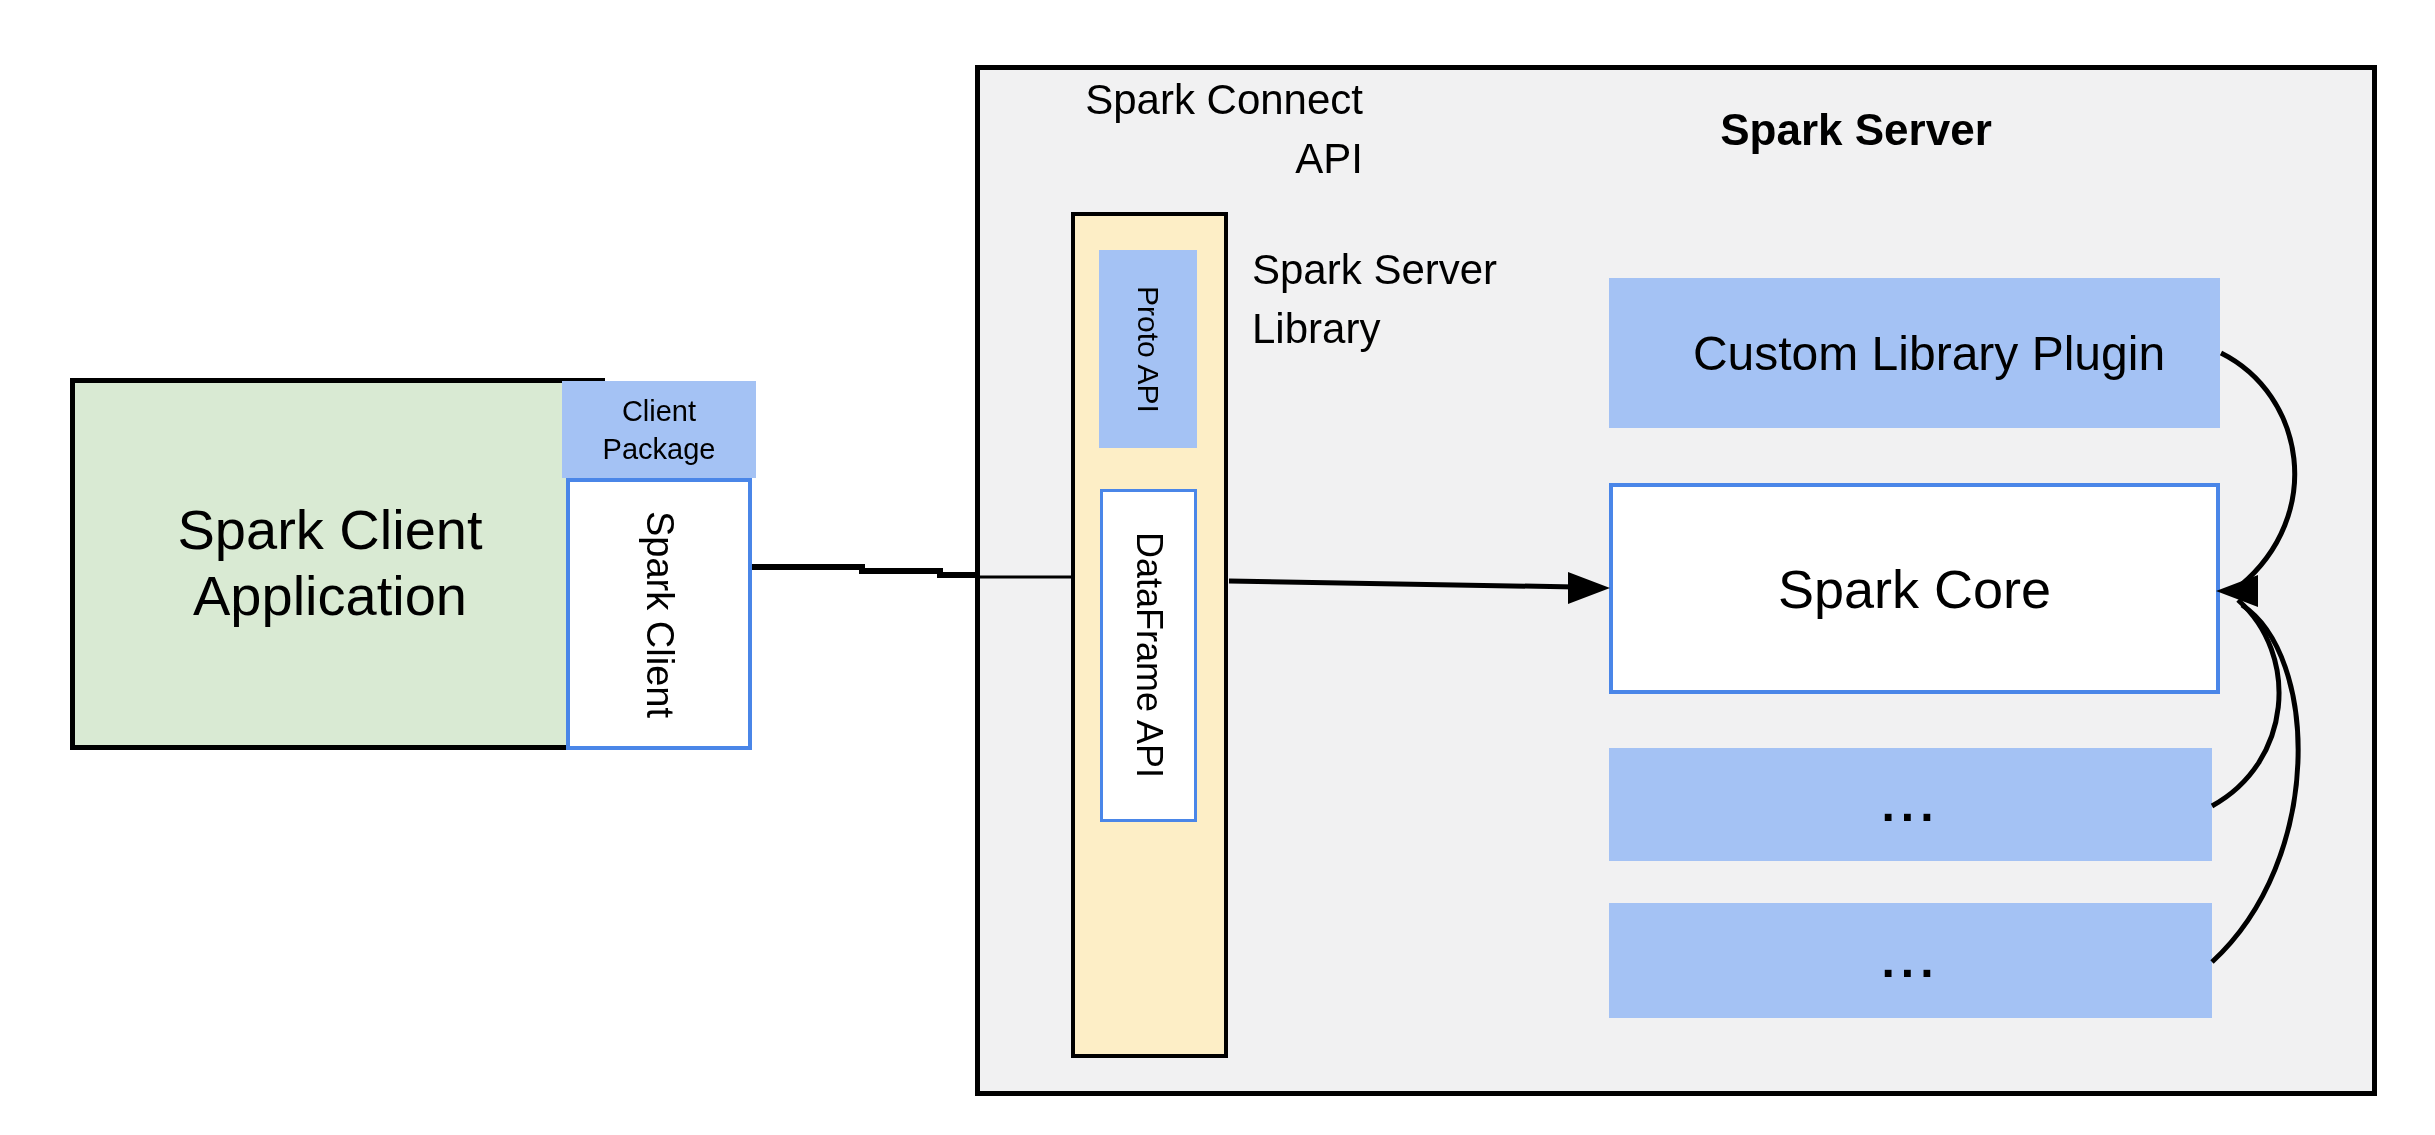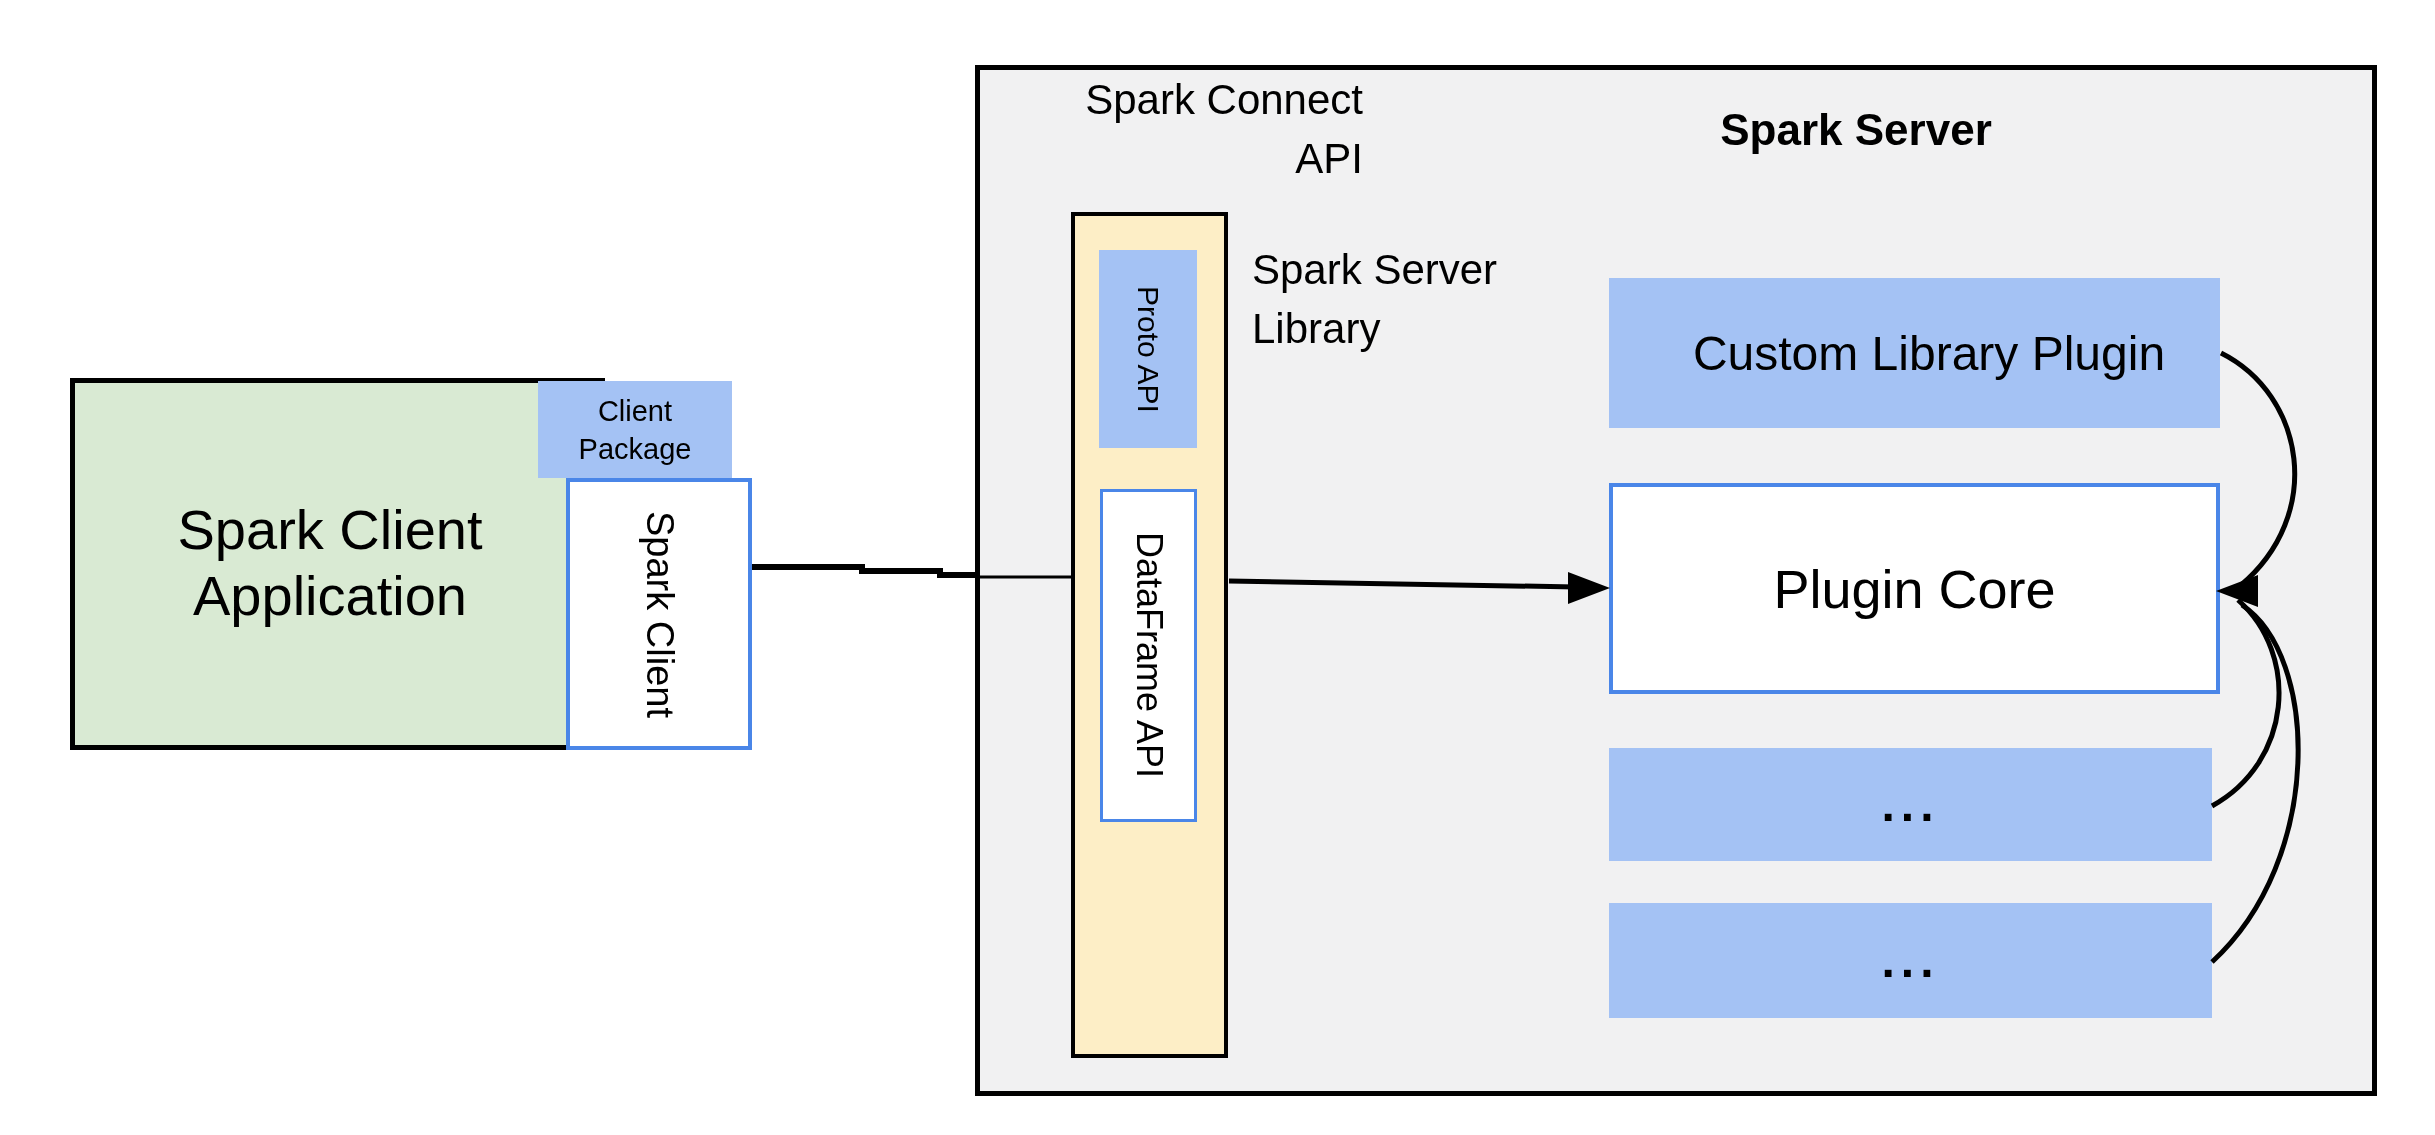--- a/index.html
+++ b/index.html
@@ -54,35 +54,35 @@
   </div>
 
   <div class="abs lbl-library pre" style="left:1252px;top:240px;width:360px;">Spark Server
 Library</div>
 
   <div class="abs green-box" style="left:70px;top:378px;width:535px;height:372px;"></div>
 
   <div class="abs lbl-app pre" style="left:80px;top:497px;width:500px;">Spark Client
 Application</div>
 
-  <div class="abs blue-box flexc" style="left:538px;top:381px;width:194px;height:97px;">
+  <div class="abs blue-box flexc" style="left:562px;top:381px;width:194px;height:97px;">
     <span class="lbl-package pre">Client
 Package</span>
   </div>
 
   <div class="abs white-blue flexc" style="left:566px;top:478px;width:186px;height:272px;">
     <span class="vert lbl-sparkclient">Spark Client</span>
   </div>
 
   <div class="abs blue-box flexc" style="left:1609px;top:278px;width:611px;height:150px;">
     <span class="lbl-plugin">Custom Library Plugin</span>
   </div>
 
   <div class="abs white-blue flexc" style="left:1609px;top:483px;width:611px;height:211px;">
-    <span class="lbl-core">Plugin Core</span>
+    <span class="lbl-core">Spark Core</span>
   </div>
 
   <div class="abs blue-box flexc" style="left:1609px;top:748px;width:603px;height:113px;">
     <span class="lbl-dots">...</span>
   </div>
 
   <div class="abs blue-box flexc" style="left:1609px;top:903px;width:603px;height:115px;">
     <span class="lbl-dots">...</span>
   </div>
 

